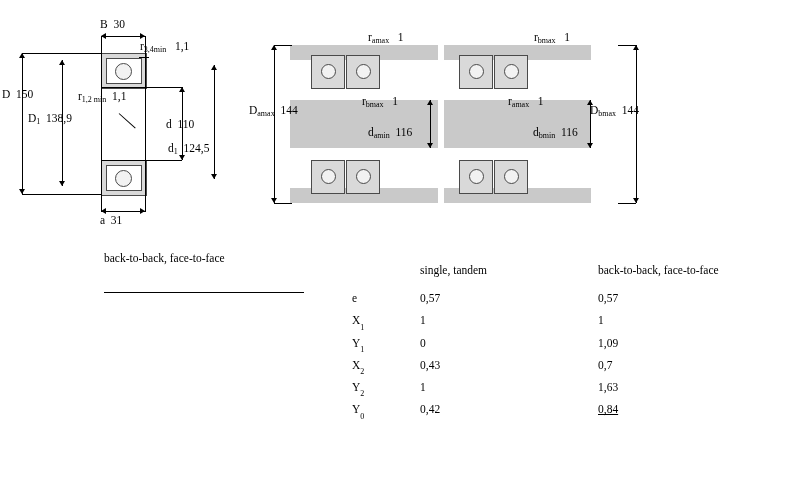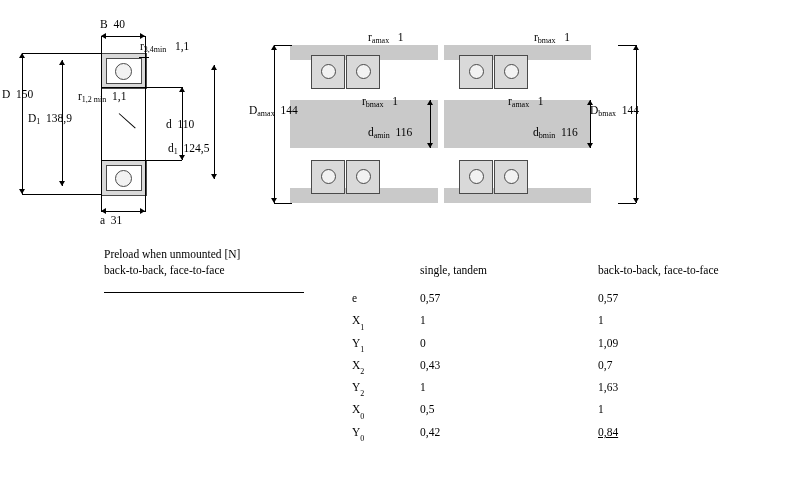--- a/index.html
+++ b/index.html
@@ -42,21 +42,21 @@
   <div class="ln hl" style="left:101px;top:87px;width:44px;"></div>
   <div class="ln hl" style="left:101px;top:160px;width:44px;"></div>
 
   <div class="ln hl" style="left:101px;top:36px;width:44px;"></div>
   <div class="arr arrL" style="left:101px;top:33px;"></div>
   <div class="arr arrR" style="left:140px;top:33px;"></div>
   <div class="ln vl" style="left:101px;top:36px;height:18px;"></div>
   <div class="ln vl" style="left:145px;top:36px;height:18px;"></div>
   <div class="abs lbl" style="left:100px;top:18px;">
     <span>B</span>
-    &nbsp;<span>40</span>
+    &nbsp;<span>30</span>
   </div>
 
   <div class="abs lbl" style="left:140px;top:40px;">
     <span class="sym">r<sub>3,4min</sub></span>
     &nbsp;&nbsp;<span>1,1</span>
   </div>
   <div class="ln hl" style="left:139px;top:57px;width:10px;"></div>
 
   <div class="ln vl" style="left:22px;top:53px;height:141px;"></div>
   <div class="arr arrU" style="left:19px;top:53px;"></div>
@@ -191,21 +191,20 @@
   <div class="arr arrD" style="left:383px;top:198px;"></div>
   <div class="ln hl" style="left:368px;top:45px;width:18px;"></div>
   <div class="ln hl" style="left:368px;top:203px;width:18px;"></div>
   <div class="abs lbl" style="left:340px;top:104px;">
     <span class="sym">D<sub>bmax</sub></span>
     &nbsp;<span>144</span>
   </div>
 </div>
 
 <div class="abs" style="left:104px;top:248px;width:200px;">
-  <div class="hdr">Preload when unmounted [N]</div>
   <div class="hdr" style="margin-top:4px;">back-to-back, face-to-face</div>
   <div class="ln hl" style="left:0;top:44px;width:200px;"></div>
 </div>
 
 <div class="abs" style="left:352px;top:246px;width:420px;">
   <table class="tbl" style="margin-top:18px;width:420px;">
     <tbody>
         <tr>
       <td style="width:68px;"></td>
       <td style="width:178px;margin-left:32px;">single, tandem</td>
@@ -231,24 +230,19 @@
       <td style="padding-top:5px;"><span class="sym"><span>X</span><sub>2</sub></span></td>
       <td style="padding-top:5px;">0,43</td>
       <td style="padding-top:5px;margin-left:12px;">0,7</td>
     </tr>
     <tr>
       <td style="padding-top:5px;"><span class="sym"><span>Y</span><sub>2</sub></span></td>
       <td style="padding-top:5px;">1</td>
       <td style="padding-top:5px;">1,63</td>
     </tr>
     <tr>
-      <td style="padding-top:5px;"><span class="sym"><span>X</span><sub>0</sub></span></td>
-      <td style="padding-top:5px;">0,5</td>
-      <td style="padding-top:5px;">1</td>
-    </tr>
-    <tr>
       <td style="padding-top:5px;"><span class="sym"><span>Y</span><sub>0</sub></span></td>
       <td style="padding-top:5px;margin-left:32px;">0,42</td>
       <td style="padding-top:5px;text-decoration:underline;">0,84</td>
     </tr>
   </tbody>
     </table>
 </div>
 
 </body></html>

